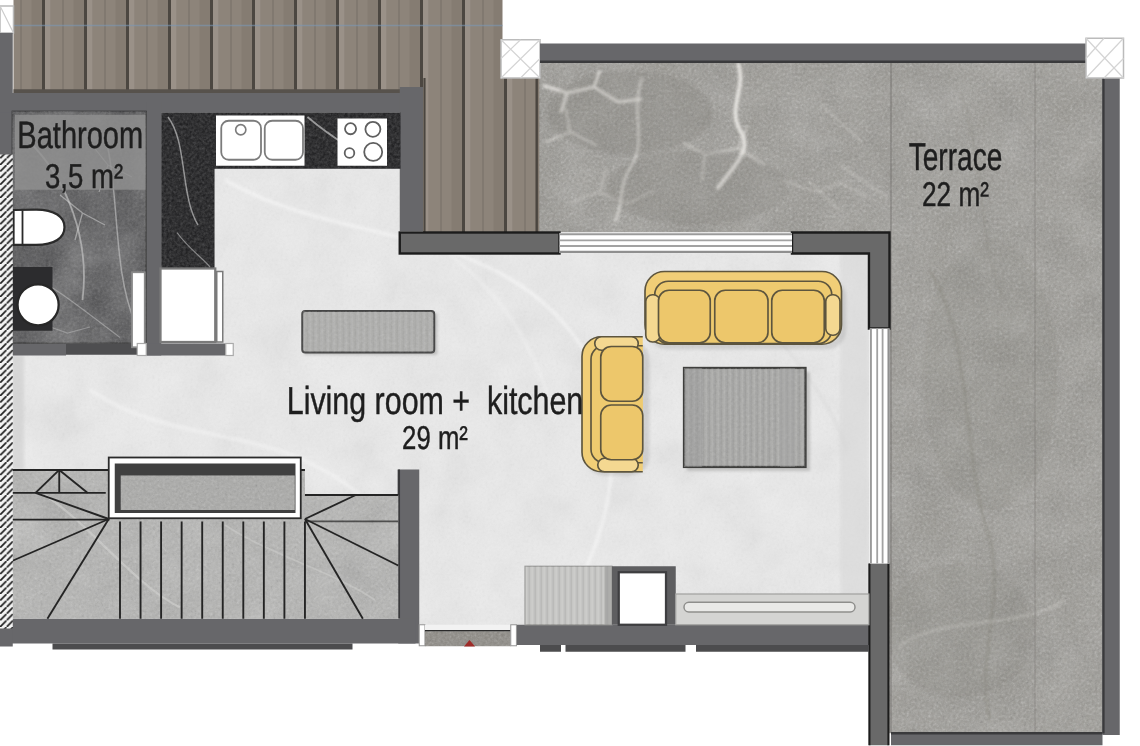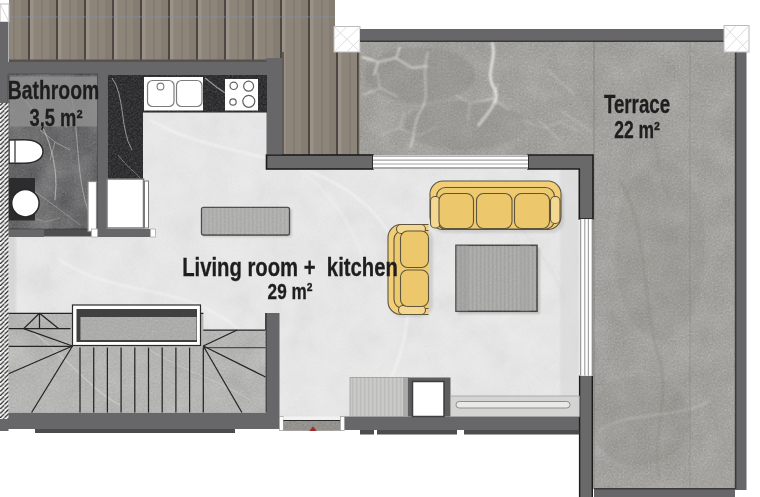--- a/index.html
+++ b/index.html
@@ -1,16 +1,16 @@
 <!DOCTYPE html>
 <html><head>
 <meta charset="utf-8">
 <style>
   html,body{margin:0;padding:0;background:#ffffff;}
-  #plan{width:697px;height:497px;position:relative;font-family:"Liberation Sans",sans-serif;font-weight:bold;}
+  #plan{width:697px;height:497px;position:relative;font-family:"Liberation Sans",sans-serif;}
   svg{display:block;}
 </style>
 </head>
 <body>
 <div id="plan">
 <svg width="760" height="497" viewBox="0 0 760 497" xmlns="http://www.w3.org/2000/svg">
 <defs>
 
   <filter id="rough" x="0" y="0" width="100%" height="100%">
     <feTurbulence type="fractalNoise" baseFrequency="0.55" numOctaves="3" stitchTiles="stitch" result="t"></feTurbulence>

